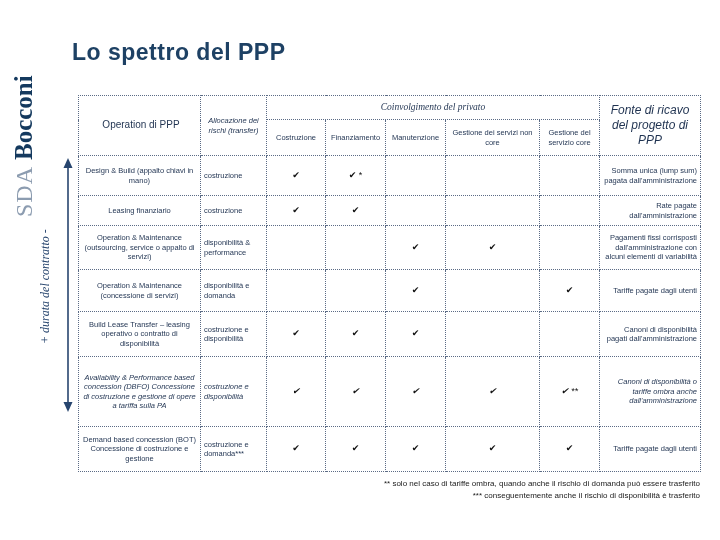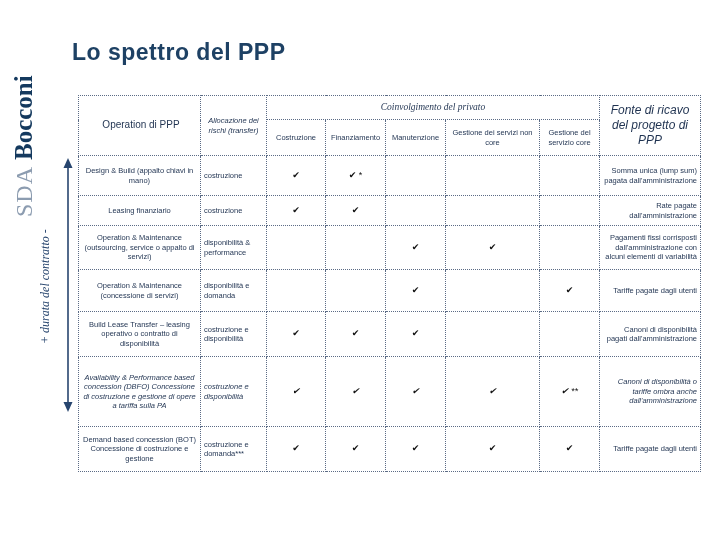--- a/index.html
+++ b/index.html
@@ -181,13 +181,15 @@
         <td class="c-check">✔</td>
         <td class="c-check">✔</td>
         <td class="c-check">✔</td>
         <td class="c-check">✔</td>
         <td class="c-rev">Tariffe pagate dagli utenti</td>
       </tr>
     </tbody>
 </table>
 
 <div class="footnotes">
+  <div>** solo nel caso di tariffe ombra, quando anche il rischio di domanda può essere trasferito</div>
+  <div>*** conseguentemente anche il rischio di disponibilità è trasferito</div>
 </div>
 
 </body></html>

